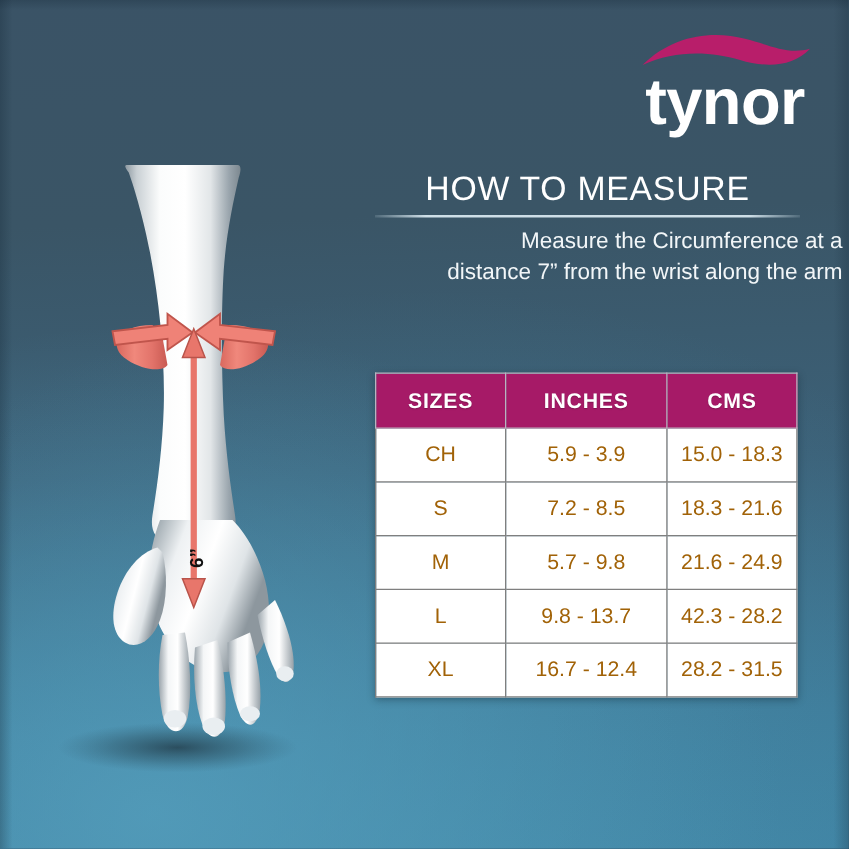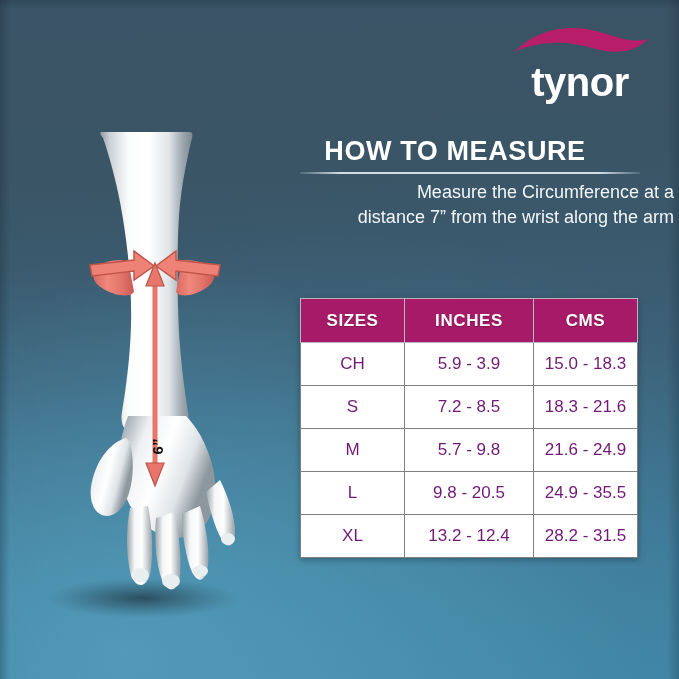--- a/index.html
+++ b/index.html
@@ -40,35 +40,35 @@
     left: 500px; top: 22px;
     width: 160px; height: 82px;
   }
   #logo .swoosh { position: absolute; left: 8px; top: 0; }
   #logo .wordmark {
     position: absolute;
     left: 0; top: 38px;
     width: 160px;
     text-align: center;
     color: #ffffff;
-    font-size: 40px;
+    font-size: 52px;
     font-weight: bold;
     letter-spacing: -0.5px;
     line-height: 44px;
   }
 
   
   #title {
     position: absolute;
-    left: 260px; top: 136px;
+    left: 275px; top: 136px;
     width: 390px;
     text-align: center;
     color: #ffffff;
     font-size: 27px;
-    font-weight: bold;
+    font-weight: normal;
     letter-spacing: 0.6px;
   }
   #title-divider {
     position: absolute;
     left: 300px; top: 172px;
     width: 340px; height: 2px;
     background: linear-gradient(90deg, rgba(200,220,230,0.15), rgba(214,230,238,0.95) 12%, rgba(214,230,238,0.95) 88%, rgba(200,220,230,0.15));
   }
   #subtitle {
     position: absolute;
@@ -98,21 +98,21 @@
     font-size: 17px;
     font-weight: bold;
     letter-spacing: 0.6px;
     height: 41px;
     border: 1px solid #b9b4c0;
     text-align: center;
     text-shadow: 0 1px 1px rgba(0,0,0,0.25);
   }
   #size-table td {
     background: #ffffff;
-    color: #701a75;
+    color: #a16207;
     font-size: 17px;
     height: 40px;
     border: 1px solid #7f7f7f;
     text-align: center;
   }
 
   
   #illustration {
     position: absolute;
     left: 30px; top: 120px;
@@ -269,24 +269,24 @@
         <td>7.2 - 8.5</td>
         <td>18.3 - 21.6</td>
       </tr>
       <tr>
         <td>M</td>
         <td>5.7 - 9.8</td>
         <td>21.6 - 24.9</td>
       </tr>
       <tr>
         <td>L</td>
-        <td>9.8 - 20.5</td>
-        <td>24.9 - 35.5</td>
+        <td>9.8 - 13.7</td>
+        <td>42.3 - 28.2</td>
       </tr>
       <tr>
         <td>XL</td>
-        <td>13.2 - 12.4</td>
+        <td>16.7 - 12.4</td>
         <td>28.2 - 31.5</td>
       </tr>
     </tbody>
   </table>
 
 </div>
 
 </body></html>

